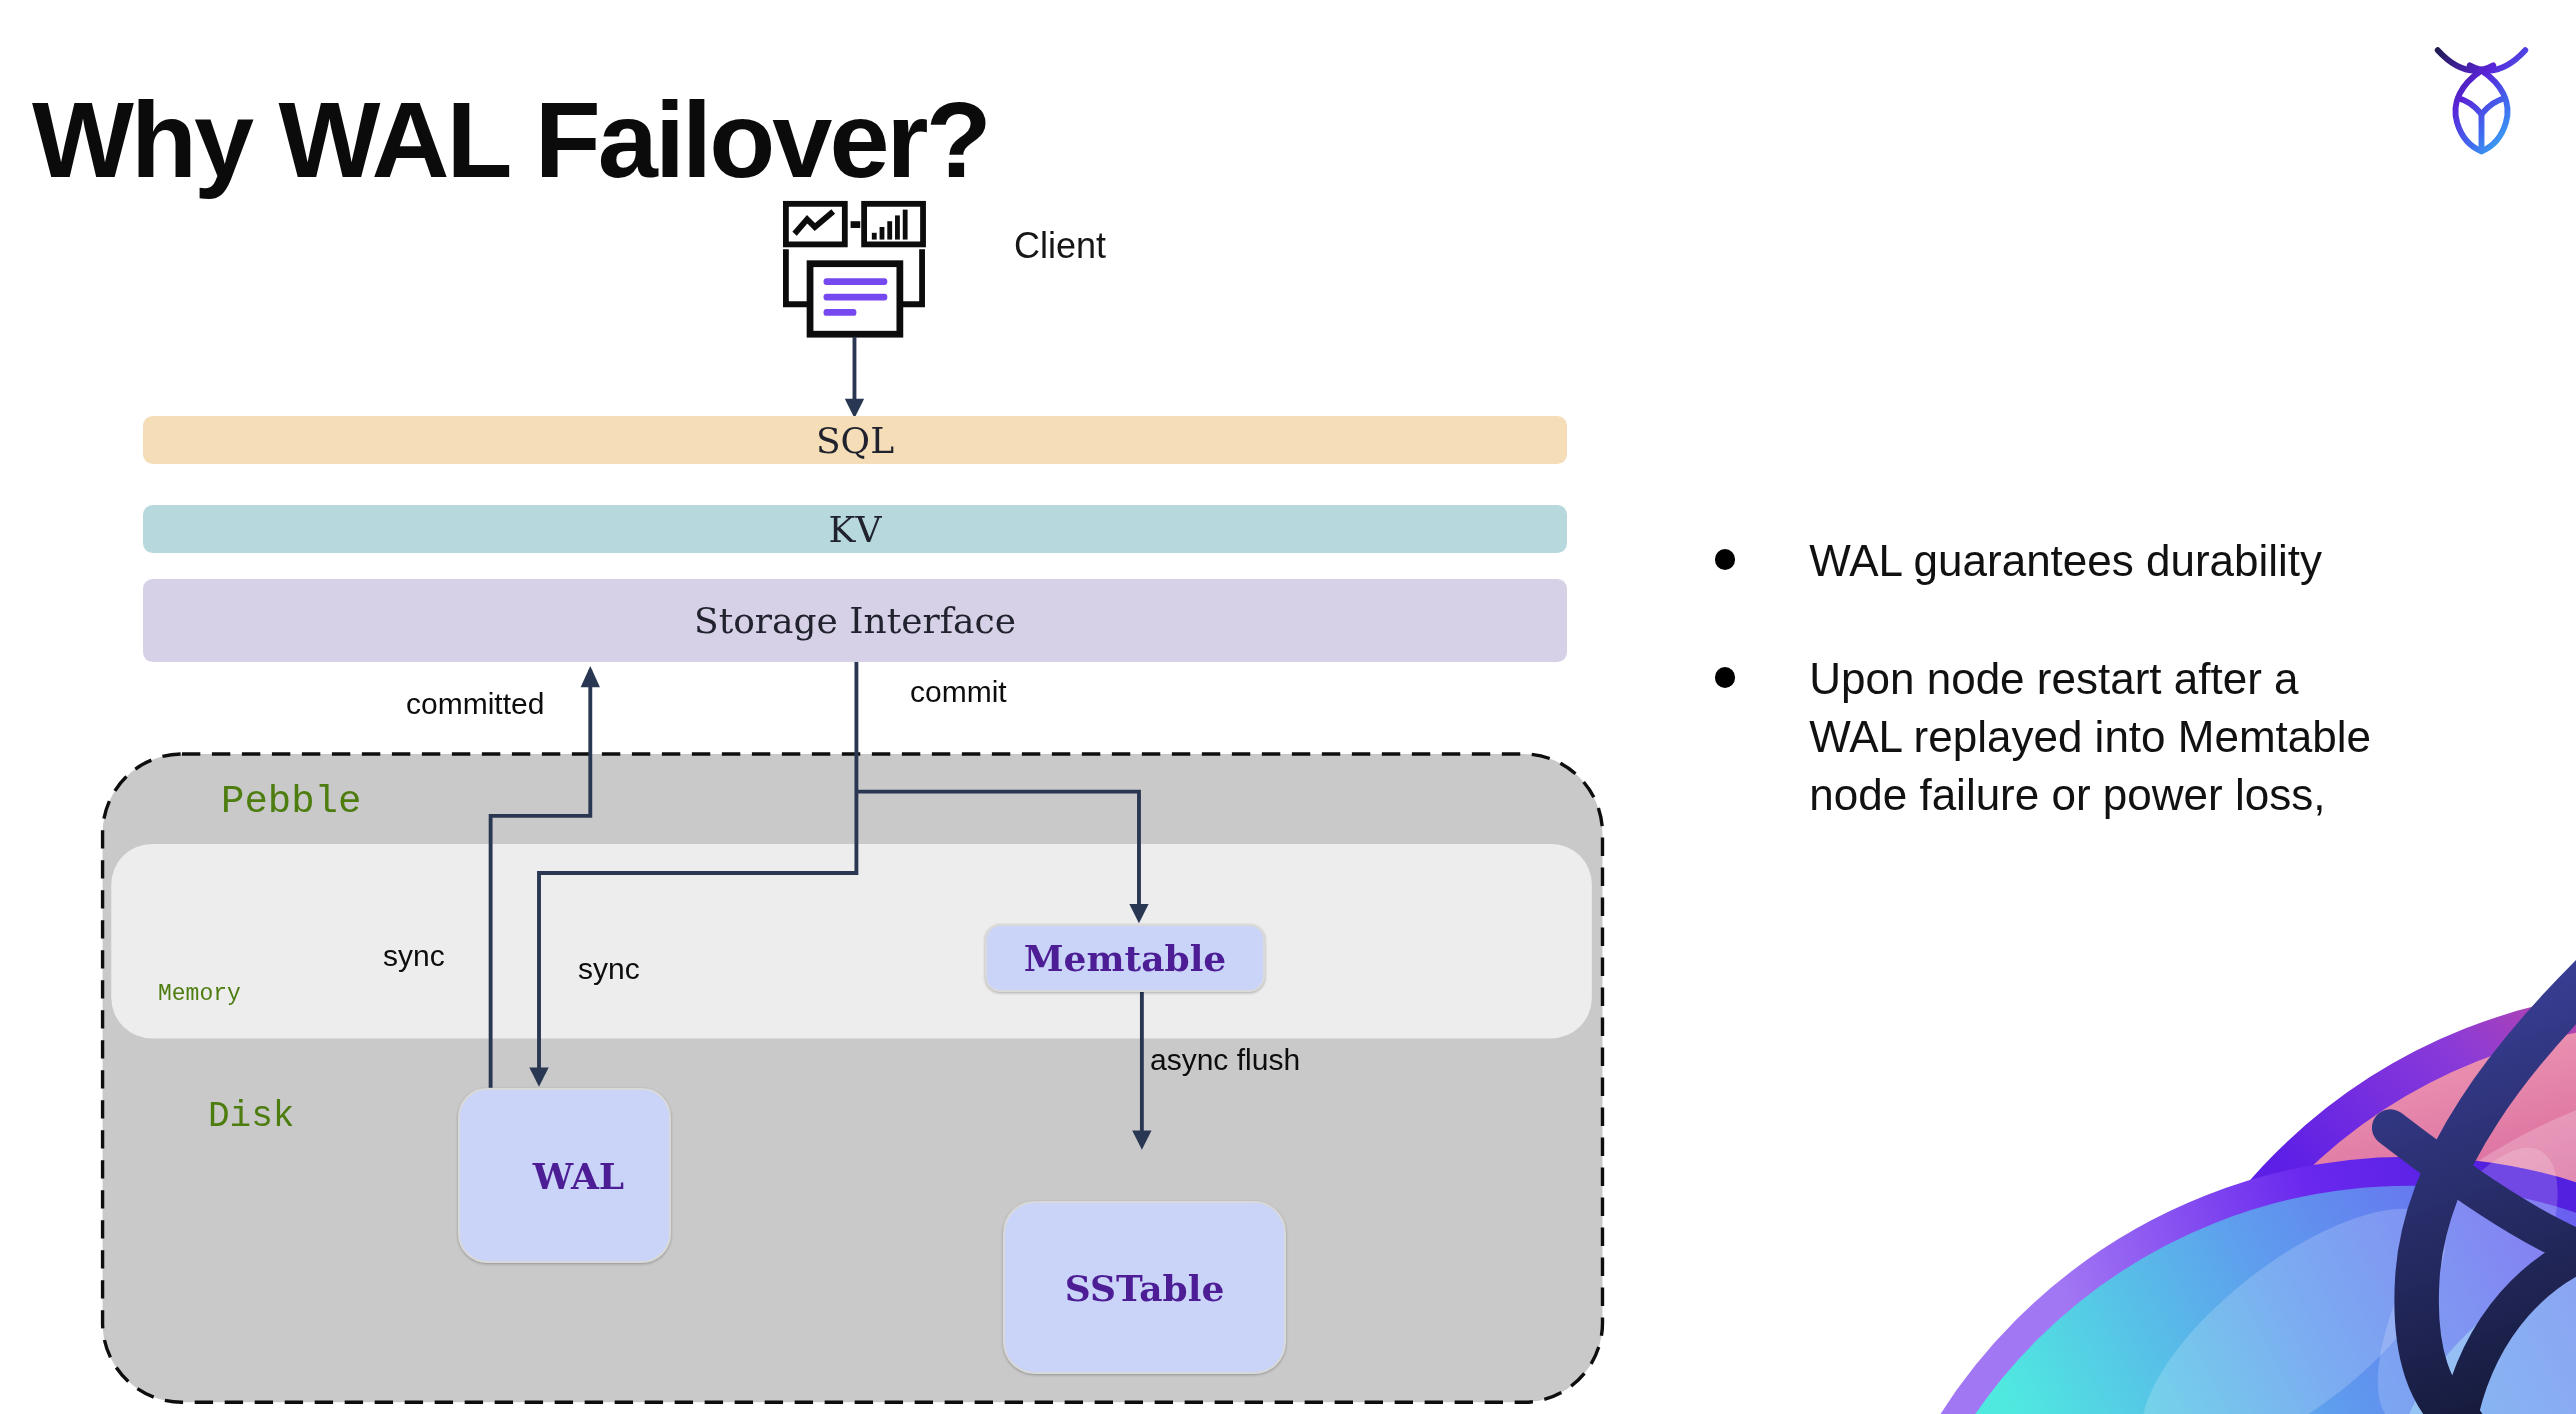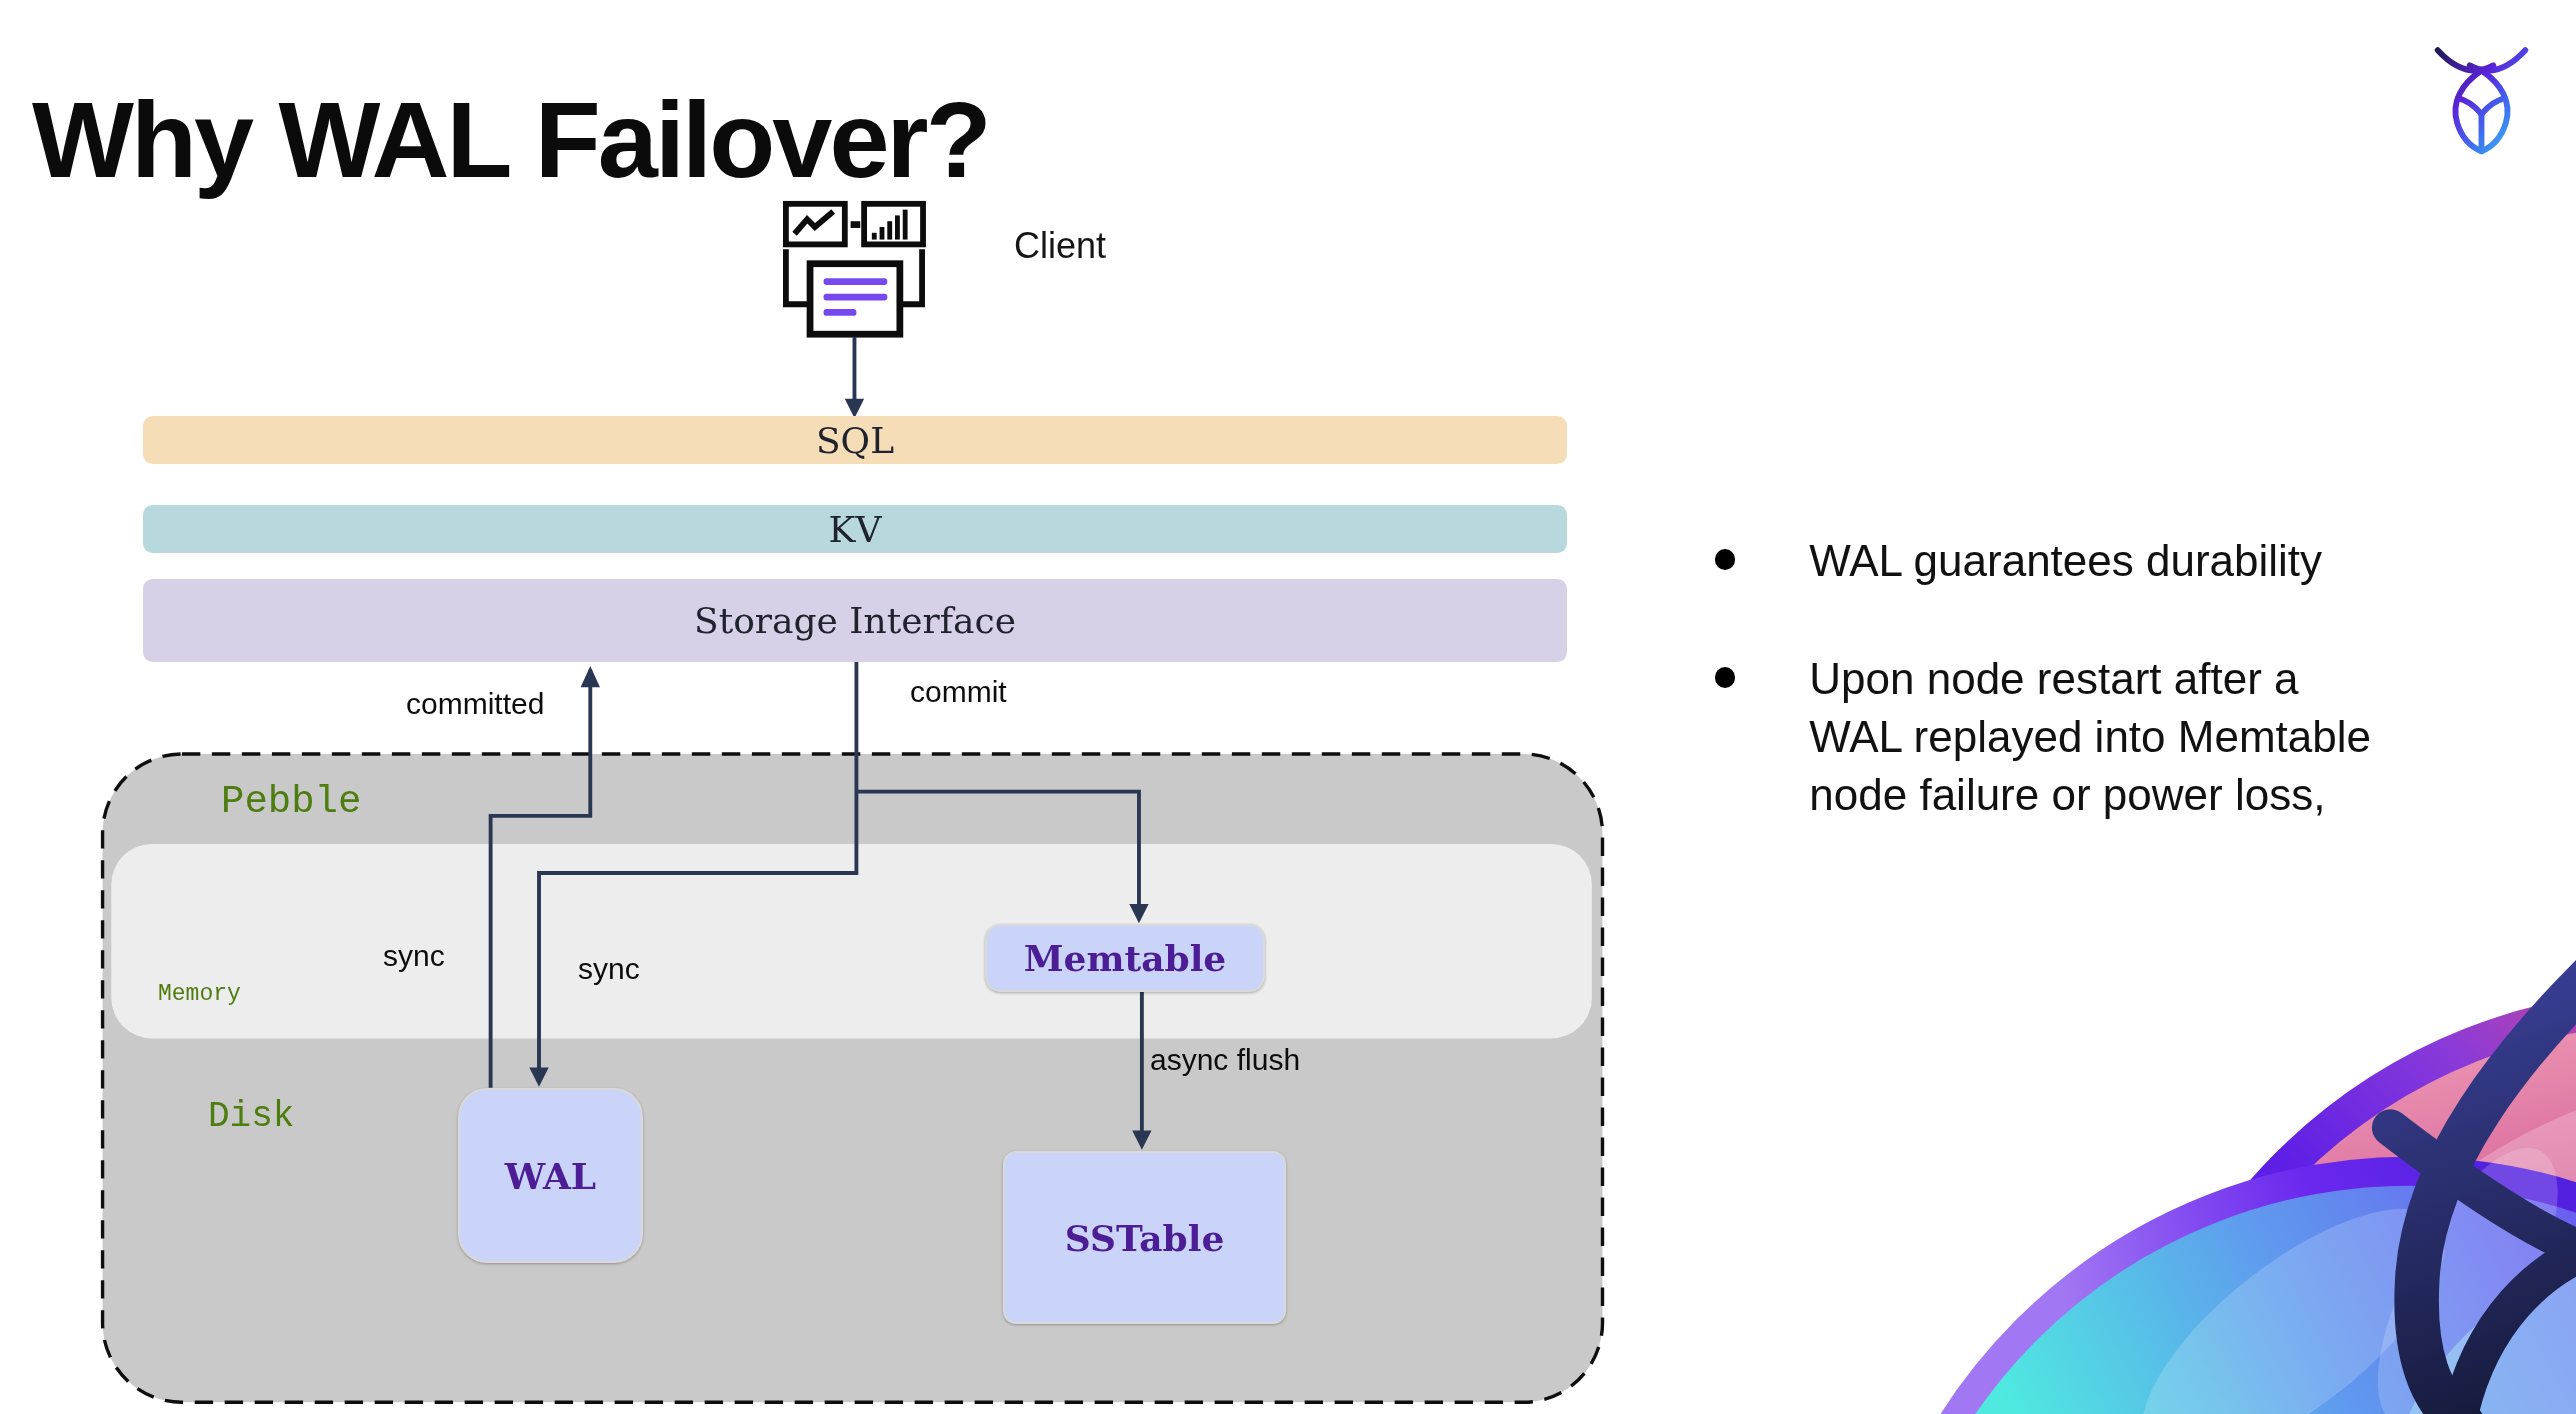--- a/index.html
+++ b/index.html
@@ -19,23 +19,23 @@
   .bar-storage{top:579px;height:83px;}
 
   .region-label{font-family:Liberation Mono, monospace;color:#4d7c0f;}
   .lbl-pebble{left:221px;top:780px;font-size:39px;}
   .lbl-memory{left:158px;top:981px;font-size:23px;}
   .lbl-disk{left:208px;top:1096px;font-size:36px;}
 
   .node{position:absolute;border:2.9px solid #d9d9d9;display:flex;align-items:center;justify-content:center;
         font-family:"DejaVu Serif","Liberation Serif",serif;font-weight:bold;font-size:36px;color:#4c1d95;
         box-shadow:0 1px 2.9px rgba(0,0,0,.28);}
-  .node-wal{left:458px;top:1088px;width:181px;height:171px;border-radius:29px;}
+  .node-wal{left:458px;top:1088px;width:181px;height:171px;border-radius:29px;padding-left:28px;}
   .node-memtable{left:985px;top:924px;width:276px;height:64px;border-radius:15.5px;}
-  .node-sstable{left:1003px;top:1151px;width:279px;height:169px;border-radius:13px;}
+  .node-sstable{left:1003px;top:1201px;width:279px;height:169px;border-radius:32px;}
 
   .elabel{position:absolute;font-size:30px;color:#0d0d0d;font-family:"Liberation Sans",sans-serif;}
   .lbl-committed{left:406px;top:687px;}
   .lbl-commit{left:910px;top:675px;}
   .lbl-sync-left{left:383px;top:939px;}
   .lbl-sync-right{left:578px;top:952px;}
   .lbl-async{left:1150px;top:1043px;}
 
   .bullets{left:1715px;top:532px;width:852px;}
   .bullet{display:flex;align-items:flex-start;}

